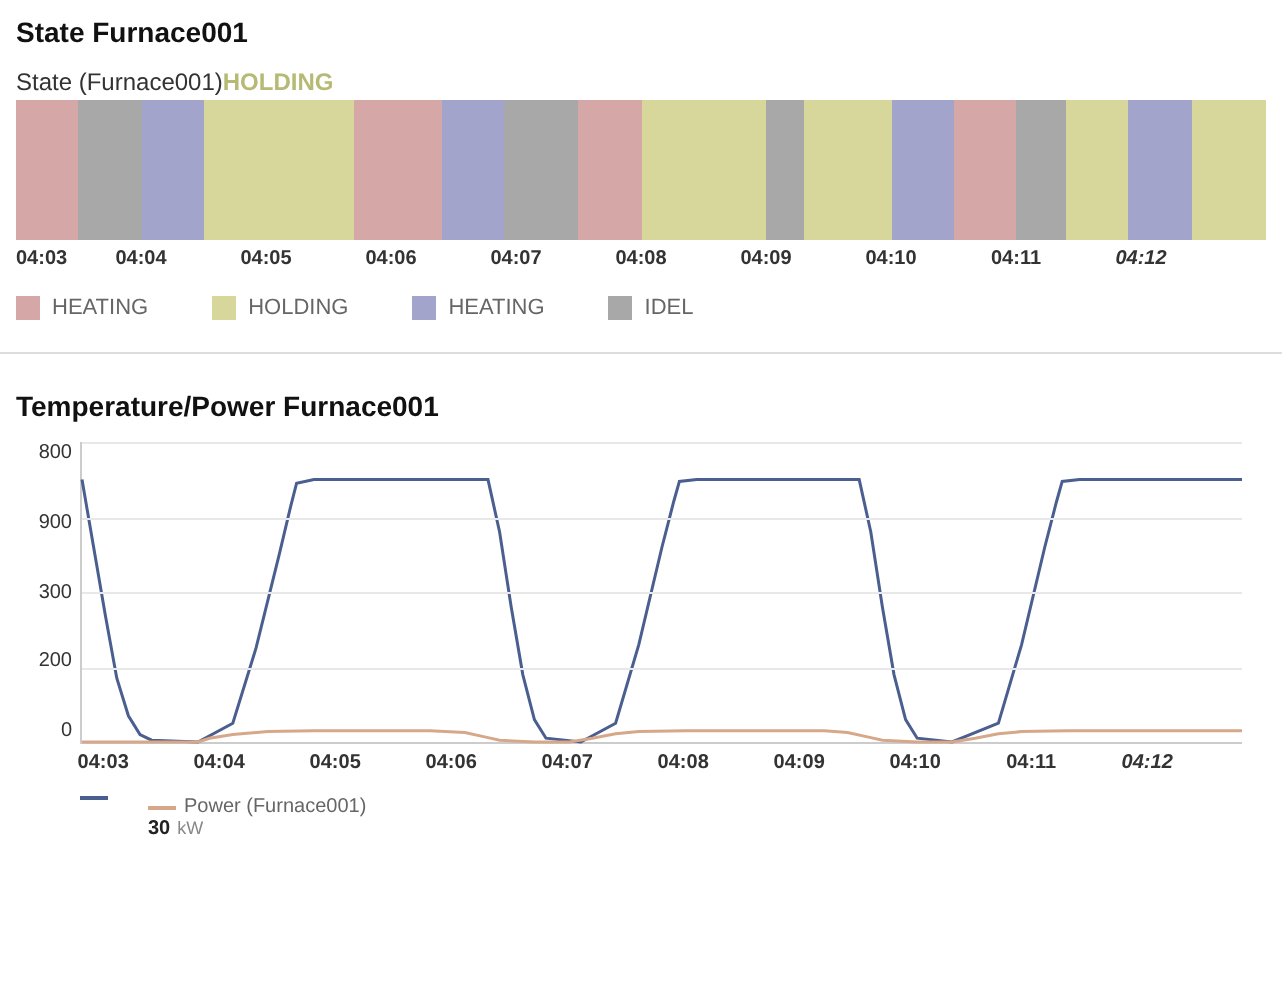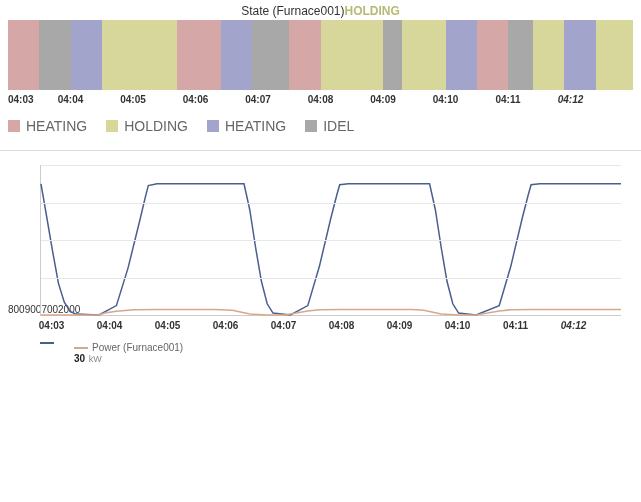--- a/index.html
+++ b/index.html
@@ -15,21 +15,21 @@
   .panel-title {
     font-size: 14px;
     font-weight: 700;
     color: #111;
     margin: 4px 0 10px 0;
   }
   .subhead {
     font-size: 12px;
     color: #333;
     display: flex;
-    justify-content: center;
+    justify-content: flex-start;
     margin-bottom: 2px;
   }
   .current-state {
     color: #b7ba74;
     font-weight: 600;
   }
   .state-track {
     height: 70px;
     width: 625px;
     display: flex;
@@ -44,33 +44,34 @@
     color: #333;
   }
   .x-tick {
     position: absolute;
     transform: translateX(-50%);
     font-weight: bold;
   }
   .x-tick.bold { font-weight: 700; font-style: italic; }
   .legend {
     display: flex;
-    gap: 19px;
+    gap: 32px;
     margin-top: 8px;
-    font-size: 14px;
+    font-size: 11px;
     color: #666;
   }
   .legend .item { display: flex; align-items: center; gap: 6px; }
   .swatch { width: 12px; height: 12px; display: inline-block; }
   .divider { border-top: 1px solid #ddd; margin: 16px 0 10px 0; }
 
   .yaxis-label { font-size: 10px; color: #333; margin-bottom: 2px; }
   .line-wrap { display: flex; }
   .yaxis {
     display: flex;
+    flex-direction: column;
     justify-content: space-between;
     align-items: flex-end;
     height: 150px;
     width: 28px;
     padding-right: 4px;
     font-size: 10px;
     color: #333;
   }
   .plot-area {
     position: relative;
@@ -111,20 +112,21 @@
   .line-legend .item { display: flex; flex-direction: column; }
   .line-legend .row1 { display: flex; align-items: center; gap: 4px; }
   .dash { width: 14px; height: 2px; display: inline-block; }
   .line-legend .val { font-weight: 700; color: #222; }
   .line-legend .unit { font-weight: 400; color: #888; font-size: 9px; margin-left: 1px;}
 </style>
 </head>
 <body>
 
 <div class="panel">
+  <div class="panel-title">State Furnace001</div>
   <div class="subhead">
     <span>State (Furnace001)</span>
     <span class="current-state">HOLDING</span>
   </div>
   <div class="state-track" id="state-track">
       <div class="seg" style="width: 5%; background: rgb(214, 167, 167);"></div>
       <div class="seg" style="width: 5%; background: rgb(168, 168, 168);"></div>
       <div class="seg" style="width: 5%; background: rgb(163, 164, 204);"></div>
       <div class="seg" style="width: 12%; background: rgb(215, 215, 156);"></div>
       <div class="seg" style="width: 7%; background: rgb(214, 167, 167);"></div>
@@ -169,25 +171,26 @@
       <div class="item">
         <span class="swatch" style="background: rgb(168, 168, 168);"></span>
         <span>IDEL</span>
       </div>
     </div>
 </div>
 
 <div class="divider"></div>
 
 <div class="panel">
+  <div class="panel-title">Temperature/Power Furnace001</div>
   <div class="line-wrap">
     <div class="yaxis" id="yaxis">
         <div>800</div>
         <div>900</div>
-        <div>700</div>
+        <div>300</div>
         <div>200</div>
         <div>0</div>
       </div>
     <div class="plot-area" id="plot">
       <svg class="series" id="svg">
           <path d="M0.0,18.8 L5.8,52.5 L11.6,86.3 L17.4,118.1 L23.2,136.9 L29.0,146.3 L34.8,149.1 L58.0,150.0 L75.4,140.6 L87.0,103.1 L98.6,56.3 L104.4,31.9 L107.3,20.6 L116.0,18.8 L133.4,18.8 L150.8,18.8 L174.0,18.8 L191.4,18.8 L203.0,18.8 L208.8,45.0 L214.6,82.5 L220.4,116.3 L226.2,138.8 L232.0,148.1 L249.4,150.0 L266.8,140.6 L278.4,101.3 L290.0,52.5 L295.8,30.0 L298.7,19.7 L307.4,18.8 L330.6,18.8 L353.8,18.8 L377.0,18.8 L388.6,18.8 L394.4,45.0 L400.2,82.5 L406.0,116.3 L411.8,138.8 L417.6,148.1 L435.0,150.0 L458.2,140.6 L469.8,101.3 L481.4,52.5 L487.2,30.0 L490.1,19.7 L498.8,18.8 L522.0,18.8 L545.2,18.8 L568.4,18.8 L580.0,18.8" fill="none" stroke="#4a5f8f" stroke-width="1.5"></path>
           <path d="M0.0,150.0 L17.4,150.0 L34.8,150.0 L58.0,150.0 L63.8,148.1 L75.4,146.3 L92.8,144.8 L116.0,144.4 L145.0,144.4 L174.0,144.4 L191.4,145.3 L203.0,147.8 L208.8,149.1 L226.2,150.0 L243.6,150.0 L255.2,148.1 L266.8,145.9 L278.4,144.8 L301.6,144.4 L336.4,144.4 L371.2,144.4 L382.8,145.3 L394.4,147.8 L400.2,149.1 L417.6,150.0 L435.0,150.0 L446.6,148.1 L458.2,145.9 L469.8,144.8 L493.0,144.4 L522.0,144.4 L551.0,144.4 L580.0,144.4" fill="none" stroke="#d7a78a" stroke-width="1.5"></path>
         </svg>
     <div class="grid-line" style="top: 0px;"></div>
         <div class="grid-line" style="top: 37.5px;"></div>

